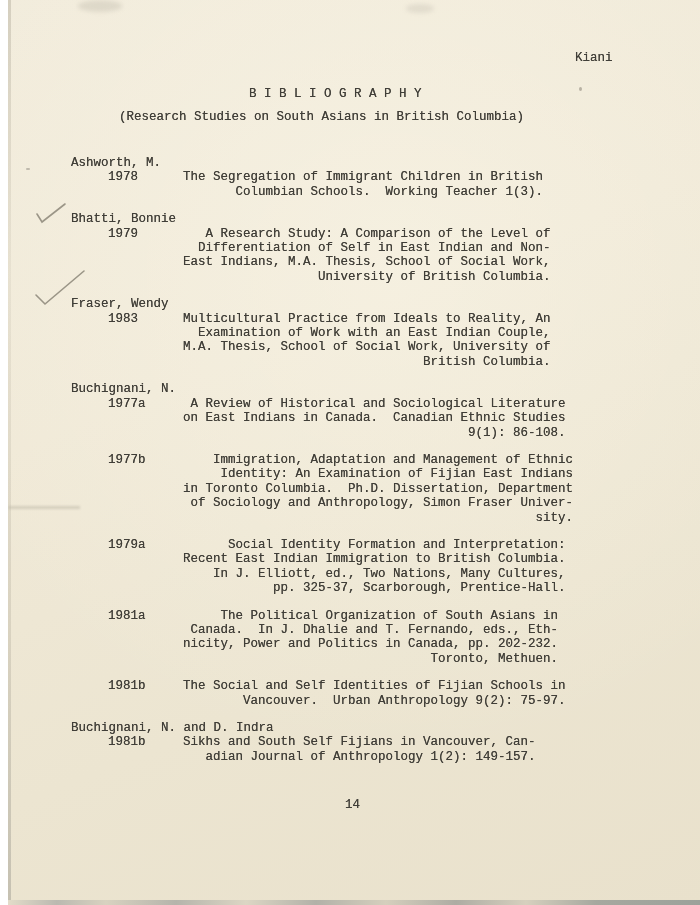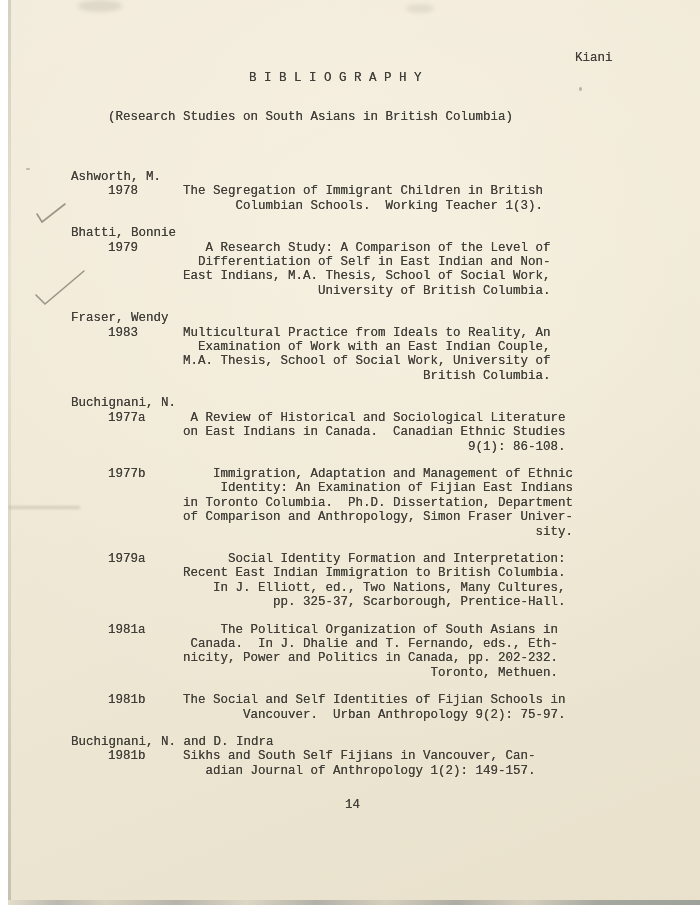--- a/index.html
+++ b/index.html
@@ -7,23 +7,23 @@
   .page{
     position:relative;width:700px;height:905px;overflow:hidden;
     background:
       radial-gradient(120% 90% at 55% 30%, rgba(255,252,240,0.35) 0%, rgba(255,252,240,0) 60%),
       linear-gradient(158deg, #f2ecdc 0%, #f0e9d7 38%, #ece5d1 68%, #e9e1cc 100%);
     font-family:"Liberation Mono","DejaVu Sans Mono",monospace;
     font-size:12.5px;line-height:14.4px;color:#403e38;margin-left:8px;
   }
   .ink{text-shadow:0 0 0.5px rgba(62,60,52,0.85);}
   .hdr-name{position:absolute;left:567px;top:51px;white-space:pre;}
-  .title{position:absolute;left:241px;top:71px;white-space:pre;}
-  .subtitle{position:absolute;left:100px;top:110px;white-space:pre;}
-  .entries{position:absolute;left:63px;top:170px;width:540px;}
+  .title{position:absolute;left:241px;top:87px;white-space:pre;}
+  .subtitle{position:absolute;left:111px;top:110px;white-space:pre;}
+  .entries{position:absolute;left:63px;top:156px;width:540px;}
   .bib-author{white-space:pre;}
   .bib-work{display:flex;margin-bottom:13px;}
   .bib-year{flex:0 0 112px;box-sizing:border-box;padding-left:37px;white-space:pre;}
   .bib-lines{white-space:pre;text-align:right;}
   .page-num{position:absolute;left:337px;top:798px;white-space:pre;}
   .check{position:absolute;pointer-events:none;}
   .edge-bottom{
     position:absolute;left:0;bottom:0;width:700px;height:5px;
     background:linear-gradient(90deg,#e3dcc9 0%,#bab9b0 7%,#d8d2c0 14%,#b5b4ab 24%,
       #dcd6c4 34%,#b2b1a8 44%,#d5cfbd 54%,#adaca3 64%,#d6d0be 74%,#a6a89f 84%,#9ba19a 100%);
@@ -84,21 +84,21 @@
         </div>
       </div>
       <div class="bib-entry">
         <div class="bib-author">Buchignani, N.</div>
         <div class="bib-work">
           <div class="bib-year">1977a</div>
           <div class="bib-lines"><div class="bib-line">A Review of Historical and Sociological Literature</div><div class="bib-line">on East Indians in Canada.  Canadian Ethnic Studies</div><div class="bib-line">9(1): 86-108.</div></div>
         </div>
         <div class="bib-work">
           <div class="bib-year">1977b</div>
-          <div class="bib-lines"><div class="bib-line">Immigration, Adaptation and Management of Ethnic</div><div class="bib-line">Identity: An Examination of Fijian East Indians</div><div class="bib-line">in Toronto Columbia.  Ph.D. Dissertation, Department</div><div class="bib-line">of Comparison and Anthropology, Simon Fraser Univer-</div><div class="bib-line">sity.</div></div>
+          <div class="bib-lines"><div class="bib-line">Immigration, Adaptation and Management of Ethnic</div><div class="bib-line">Identity: An Examination of Fijian East Indians</div><div class="bib-line">in Toronto Columbia.  Ph.D. Dissertation, Department</div><div class="bib-line">of Sociology and Anthropology, Simon Fraser Univer-</div><div class="bib-line">sity.</div></div>
         </div>
         <div class="bib-work">
           <div class="bib-year">1979a</div>
           <div class="bib-lines"><div class="bib-line">Social Identity Formation and Interpretation:</div><div class="bib-line">Recent East Indian Immigration to British Columbia.</div><div class="bib-line">In J. Elliott, ed., Two Nations, Many Cultures,</div><div class="bib-line">pp. 325-37, Scarborough, Prentice-Hall.</div></div>
         </div>
         <div class="bib-work">
           <div class="bib-year">1981a</div>
           <div class="bib-lines"><div class="bib-line">The Political Organization of South Asians in</div><div class="bib-line">Canada.  In J. Dhalie and T. Fernando, eds., Eth-</div><div class="bib-line">nicity, Power and Politics in Canada, pp. 202-232.</div><div class="bib-line">Toronto, Methuen.</div></div>
         </div>
         <div class="bib-work">

